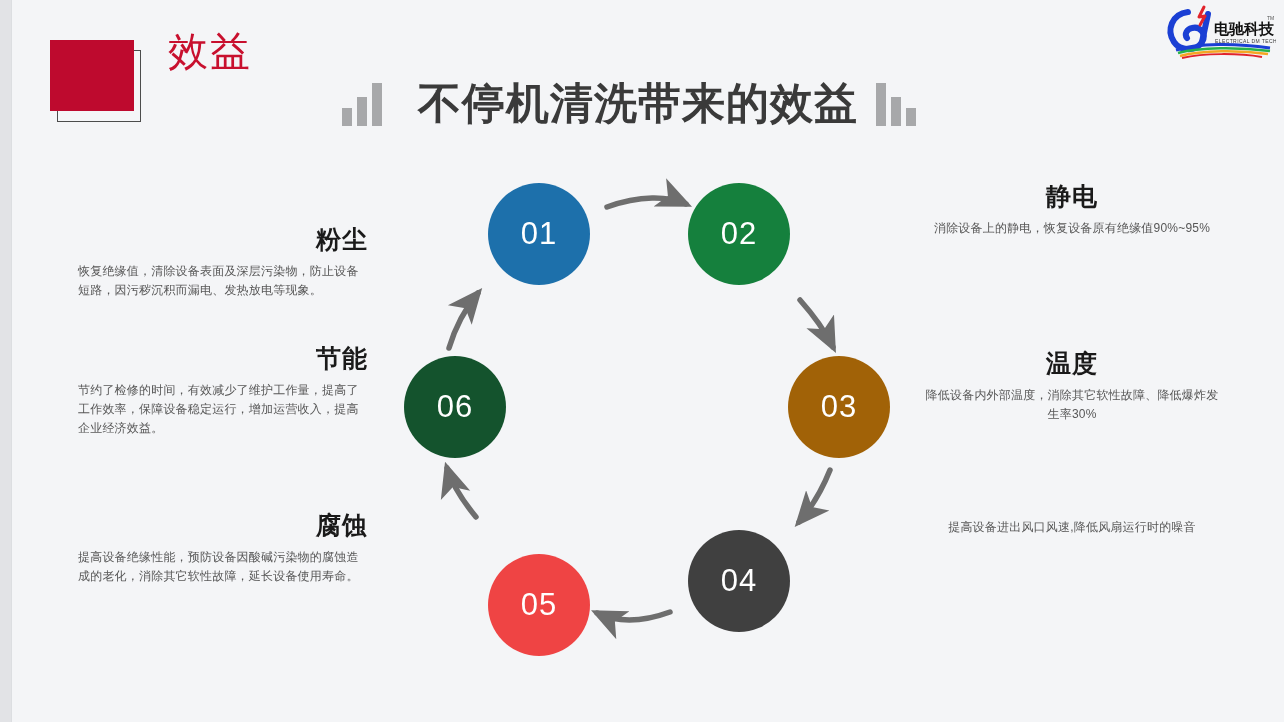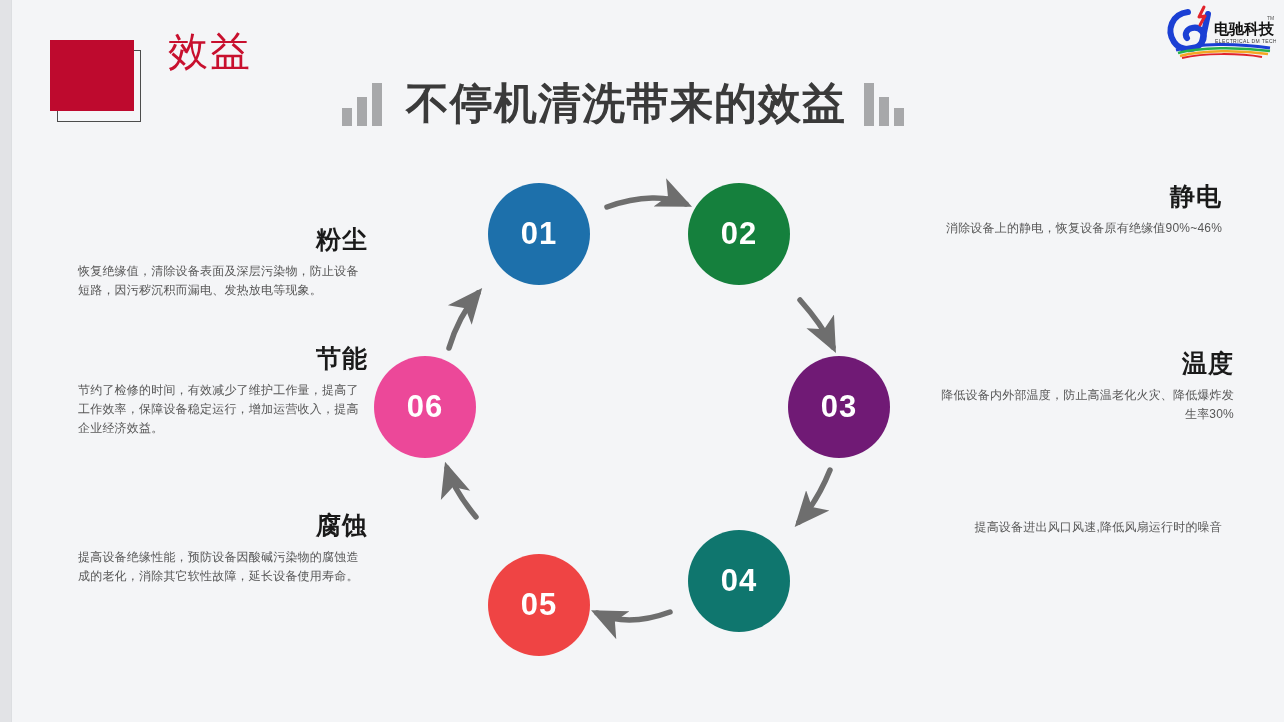--- a/index.html
+++ b/index.html
@@ -88,21 +88,21 @@
   .bars.asc span:nth-child(2) { height: 29px; }
   .bars.asc span:nth-child(3) { height: 43px; }
   .bars.desc span:nth-child(1) { height: 43px; }
   .bars.desc span:nth-child(2) { height: 29px; }
   .bars.desc span:nth-child(3) { height: 18px; }
   .headline {
     font-size: 43px;
     font-weight: bold;
     color: #3a3a3a;
     line-height: 1;
-    margin: 0 18px 0 24px;
+    margin: 0 18px 0 36px;
     letter-spacing: 1px;
     white-space: nowrap;
     padding-bottom: 1px;
   }
 
   
   .logo {
     position: absolute;
     right: 8px; top: 4px;
     width: 118px; height: 56px; text-align: center;
@@ -110,30 +110,30 @@
 
   
   .circle {
     position: absolute;
     border-radius: 50%;
     display: flex;
     align-items: center;
     justify-content: center;
     color: #ffffff;
     font-size: 31px;
-    font-weight: bold;
+    font-weight: normal;
     letter-spacing: 1px;
   }
   .c01 { left: 488px; top: 183px;  width: 102px; height: 102px; background: #1d70ab; }
   .c02 { left: 688px; top: 183px;  width: 102px; height: 102px; background: #15803d; }
-  .c03 { left: 788px; top: 356px;  width: 102px; height: 102px; background: #701a75; }
+  .c03 { left: 788px; top: 356px;  width: 102px; height: 102px; background: #a16207; }
   .c04 { left: 688px; top: 530px,  width: 102px; height: 102px; background: #57a054; }
   .c05 { left: 488px; top: 554px;  width: 102px; height: 102px; background: #ef4444; }
-  .c06 { left: 374px; top: 356px;  width: 102px; height: 102px; background: #ec4899; }
-  .c04 { left: 688px; top: 530px; width: 102px; height: 102px; background: #0f766e; }
+  .c06 { left: 404px; top: 356px;  width: 102px; height: 102px; background: #14532d; }
+  .c04 { left: 688px; top: 530px; width: 102px; height: 102px; background: #404040; }
 
   
   .arrows {
     position: absolute;
     left: 0; top: 0;
     width: 1284px; height: 722px;
     pointer-events: none;
   }
 
   
@@ -147,27 +147,27 @@
     letter-spacing: 1px;
   }
   .block .b-body {
     font-size: 12px;
     color: #575757;
     line-height: 1.62;
     letter-spacing: 0.2px;
   }
   .block.left { text-align: left; width: 290px; }
   .block.left .b-title { text-align: right; }
-  .block.right { text-align: right; width: 300px; }
+  .block.right { text-align: center; width: 300px; }
 
   .blk-dust      { left: 78px;  top: 182px; margin-top: 44px; }
   .blk-energy    { left: 78px;  top: 345px; }
   .blk-corrosion { left: 78px;  top: 512px; }
   .blk-static    { left: 922px; top: 183px; }
-  .blk-temp      { left: 922px; top: 350px; margin-left: 12px; }
+  .blk-temp      { left: 922px; top: 350px; }
   .blk-noise     { left: 922px; top: 518px; }
 </style>
 </head>
 <body>
 
 <div class="slide">
 
   <div class="edge-strip"></div>
   <div class="edge-strip-line"></div>
 
@@ -239,25 +239,25 @@
     <div class="b-body">提高设备绝缘性能，预防设备因酸碱污染物的腐蚀造成的老化，消除其它软性故障，延长设备使用寿命。</div>
   </div>
 
   <div class="block left blk-energy">
     <div class="b-title">节能</div>
     <div class="b-body">节约了检修的时间，有效减少了维护工作量，提高了工作效率，保障设备稳定运行，增加运营收入，提高企业经济效益。</div>
   </div>
 
   <div class="block right blk-static">
     <div class="b-title">静电</div>
-    <div class="b-body">消除设备上的静电，恢复设备原有绝缘值90%~46%</div>
+    <div class="b-body">消除设备上的静电，恢复设备原有绝缘值90%~95%</div>
   </div>
 
   <div class="block right blk-temp">
     <div class="b-title">温度</div>
-    <div class="b-body">降低设备内外部温度，防止高温老化火灾、降低爆炸发生率30%</div>
+    <div class="b-body">降低设备内外部温度，消除其它软性故障、降低爆炸发生率30%</div>
   </div>
 
   <div class="block right blk-noise">
     <div class="b-body">提高设备进出风口风速,降低风扇运行时的噪音</div>
   </div>
 
 </div>
 
 </body></html>

